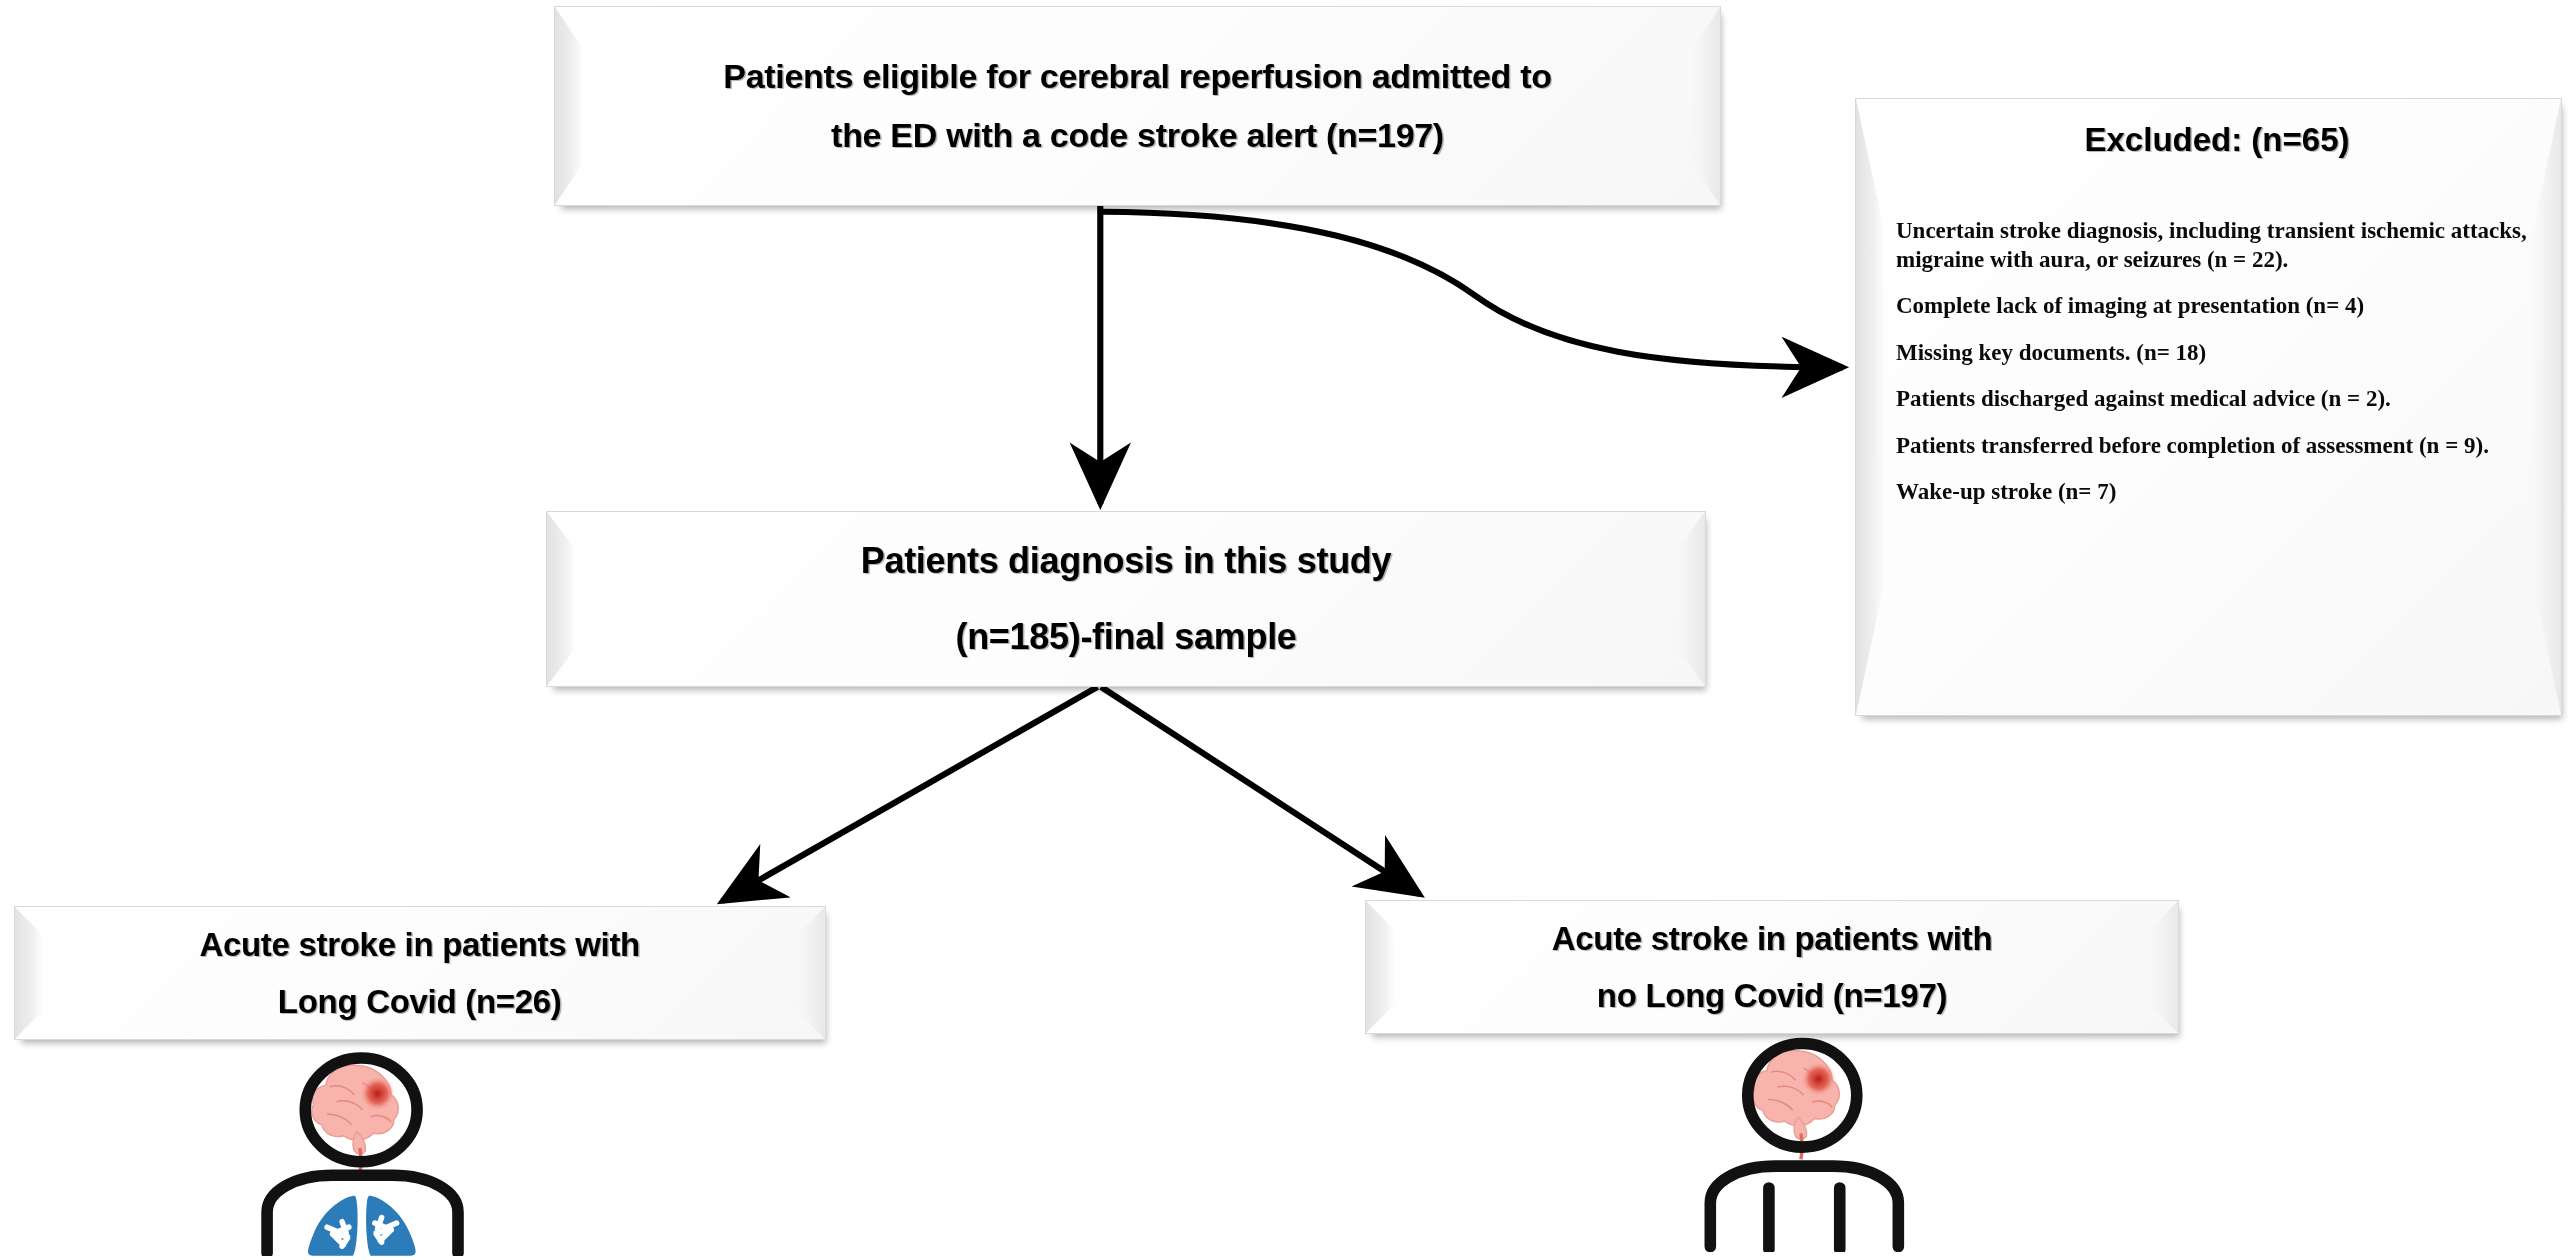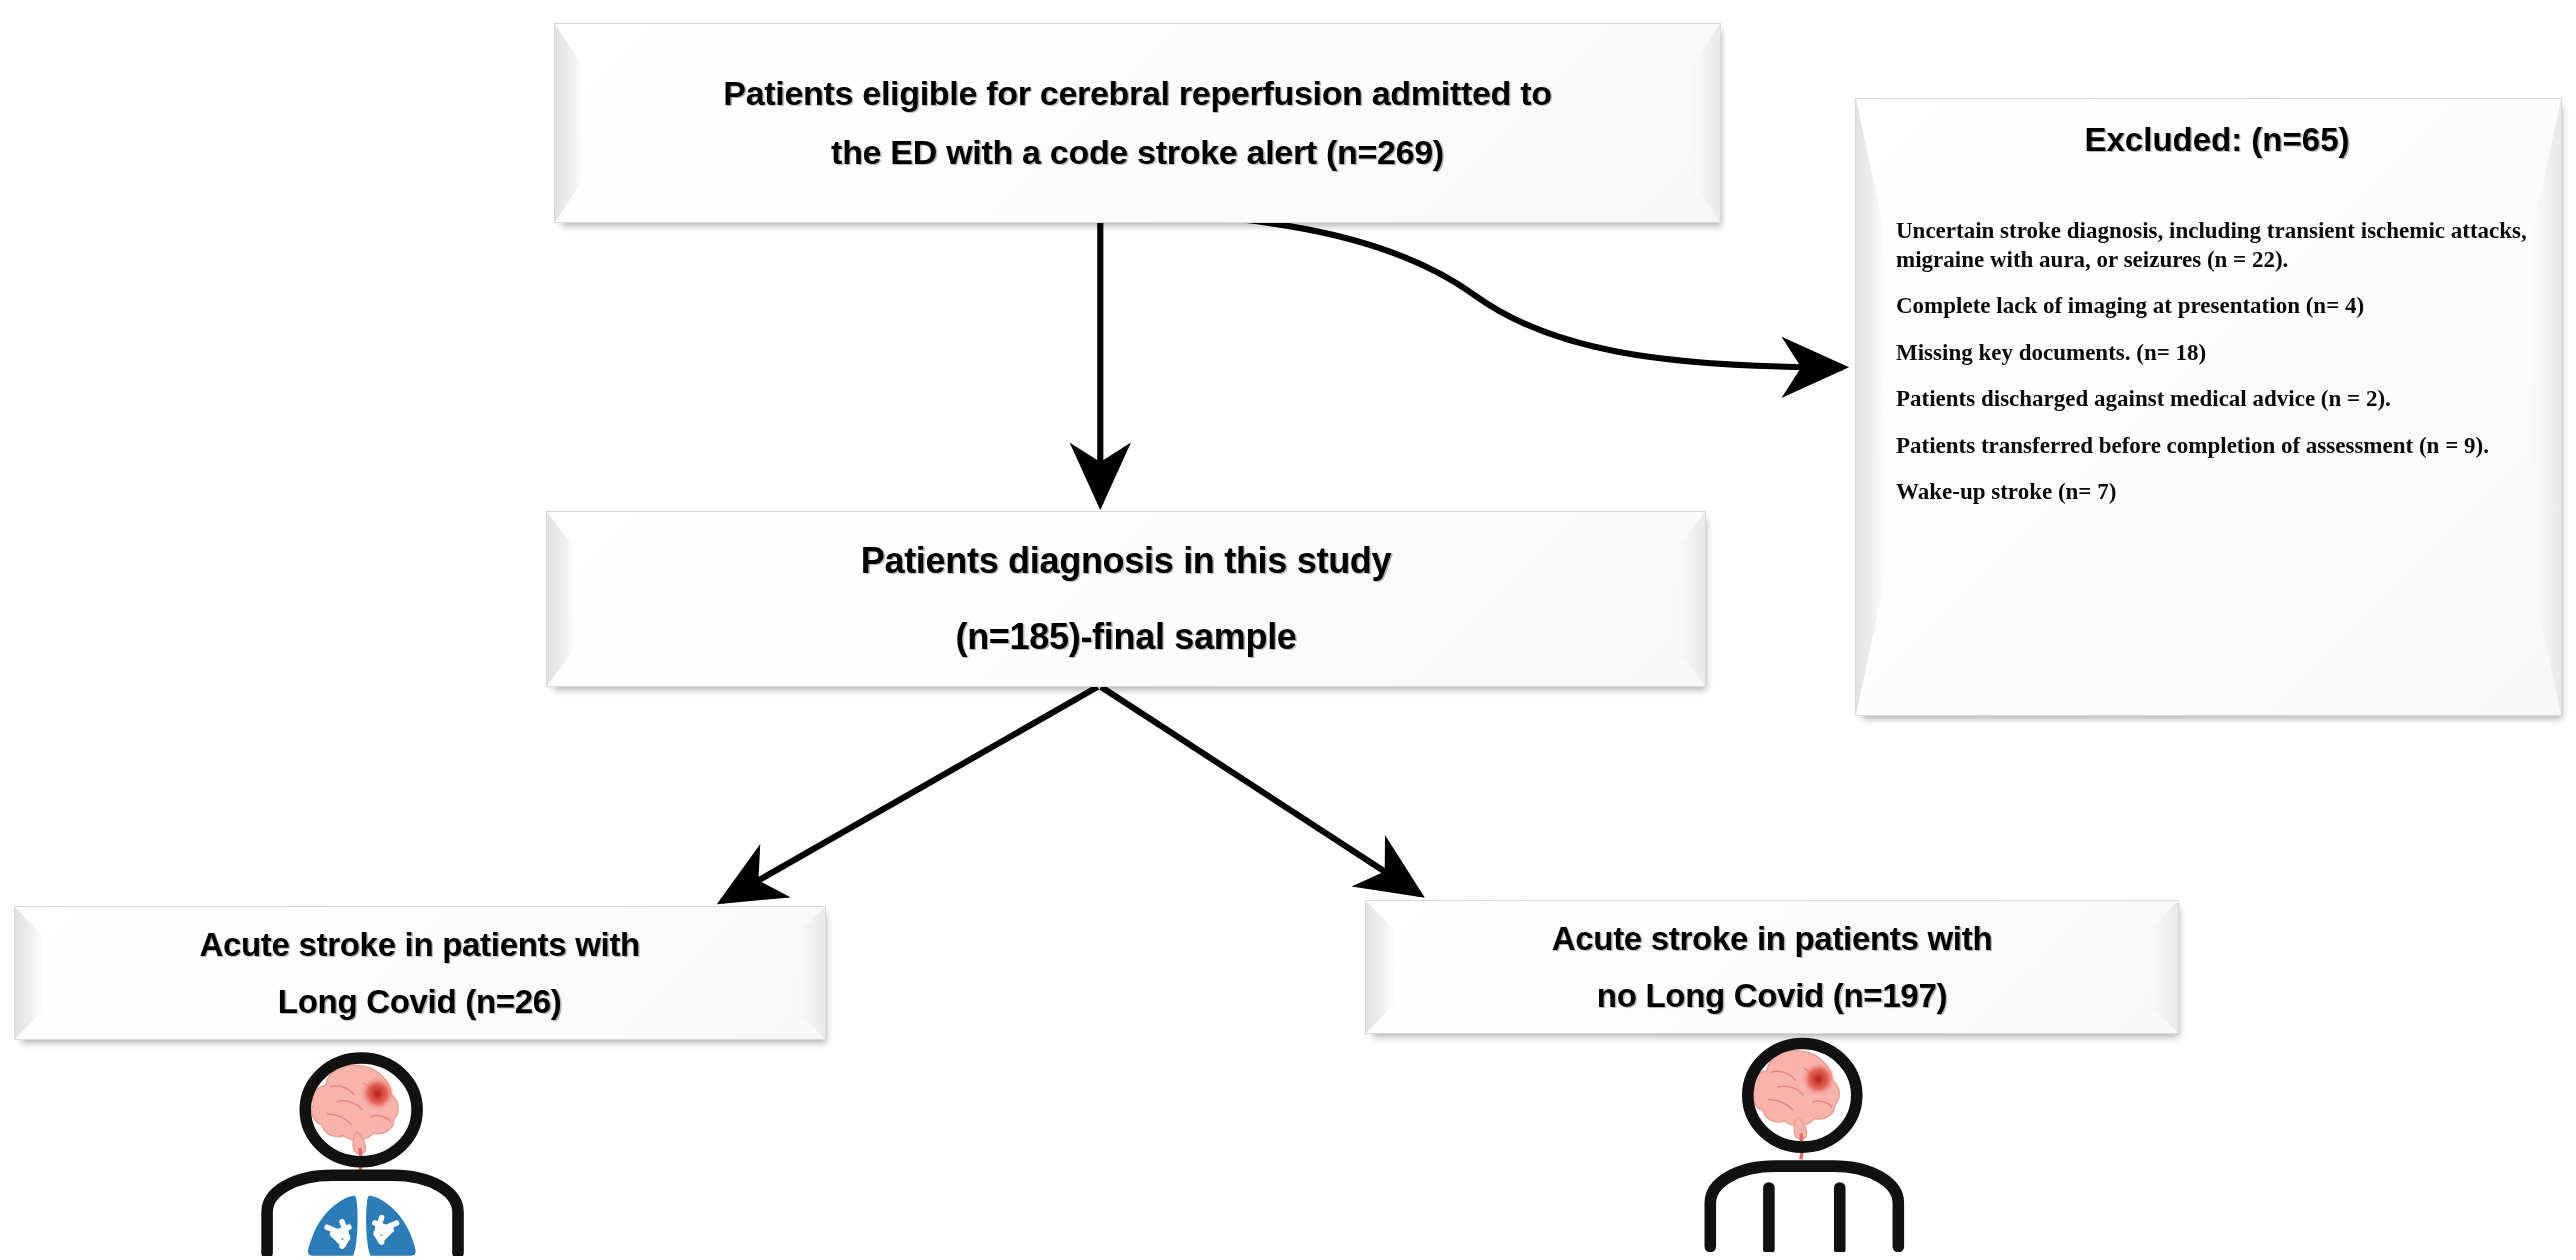--- a/index.html
+++ b/index.html
@@ -58,21 +58,21 @@
     font-weight: bold;
     color: #000000;
     font-family: "Liberation Sans", sans-serif;
     text-shadow: 1.4px 1.4px 0.7px rgba(0,0,0,0.30);
     white-space: nowrap;
     letter-spacing: -0.3px;
   }
 
   
   #box-top {
-    left: 554px; top: 23px; width: 1167px; height: 200px;
+    left: 554px; top: 6px; width: 1167px; height: 200px;
   }
   #box-top .line { font-size: 34px; line-height: 59px; }
 
   #box-included {
     left: 546px; top: 511px; width: 1160px; height: 176px;
   }
   #box-included .line { font-size: 36px; line-height: 76px; }
 
   #box-excluded {
     left: 1855px; top: 98px; width: 707px; height: 618px;
@@ -152,21 +152,21 @@
       <path d="M1608,1006 L1058,1320" stroke="#000" stroke-width="9" fill="none" marker-end="url(#ah)"></path>
     </g>
 
     <g>
       <path d="M1613,1006 L2080,1310" stroke="#000" stroke-width="9" fill="none" marker-end="url(#ah)"></path>
     </g>
   </svg>
 
   <div class="flowbox" id="box-top">
     <div class="line">Patients eligible for cerebral reperfusion admitted to</div>
-    <div class="line">the ED with a code stroke alert (n=269)</div>
+    <div class="line">the ED with a code stroke alert (n=197)</div>
   </div>
 
   <div class="flowbox" id="box-excluded">
     <div class="excl-title">Excluded: (n=65)</div>
     <div class="excl-list">
       <div class="excl-item">Uncertain stroke diagnosis, including transient ischemic attacks, migraine with aura, or seizures (n = 22).</div>
       <div class="excl-item">Complete lack of imaging at presentation (n= 4)</div>
       <div class="excl-item">Missing key documents. (n= 18)</div>
       <div class="excl-item">Patients discharged against medical advice (n = 2).</div>
       <div class="excl-item">Patients transferred before completion of assessment (n = 9).</div>

